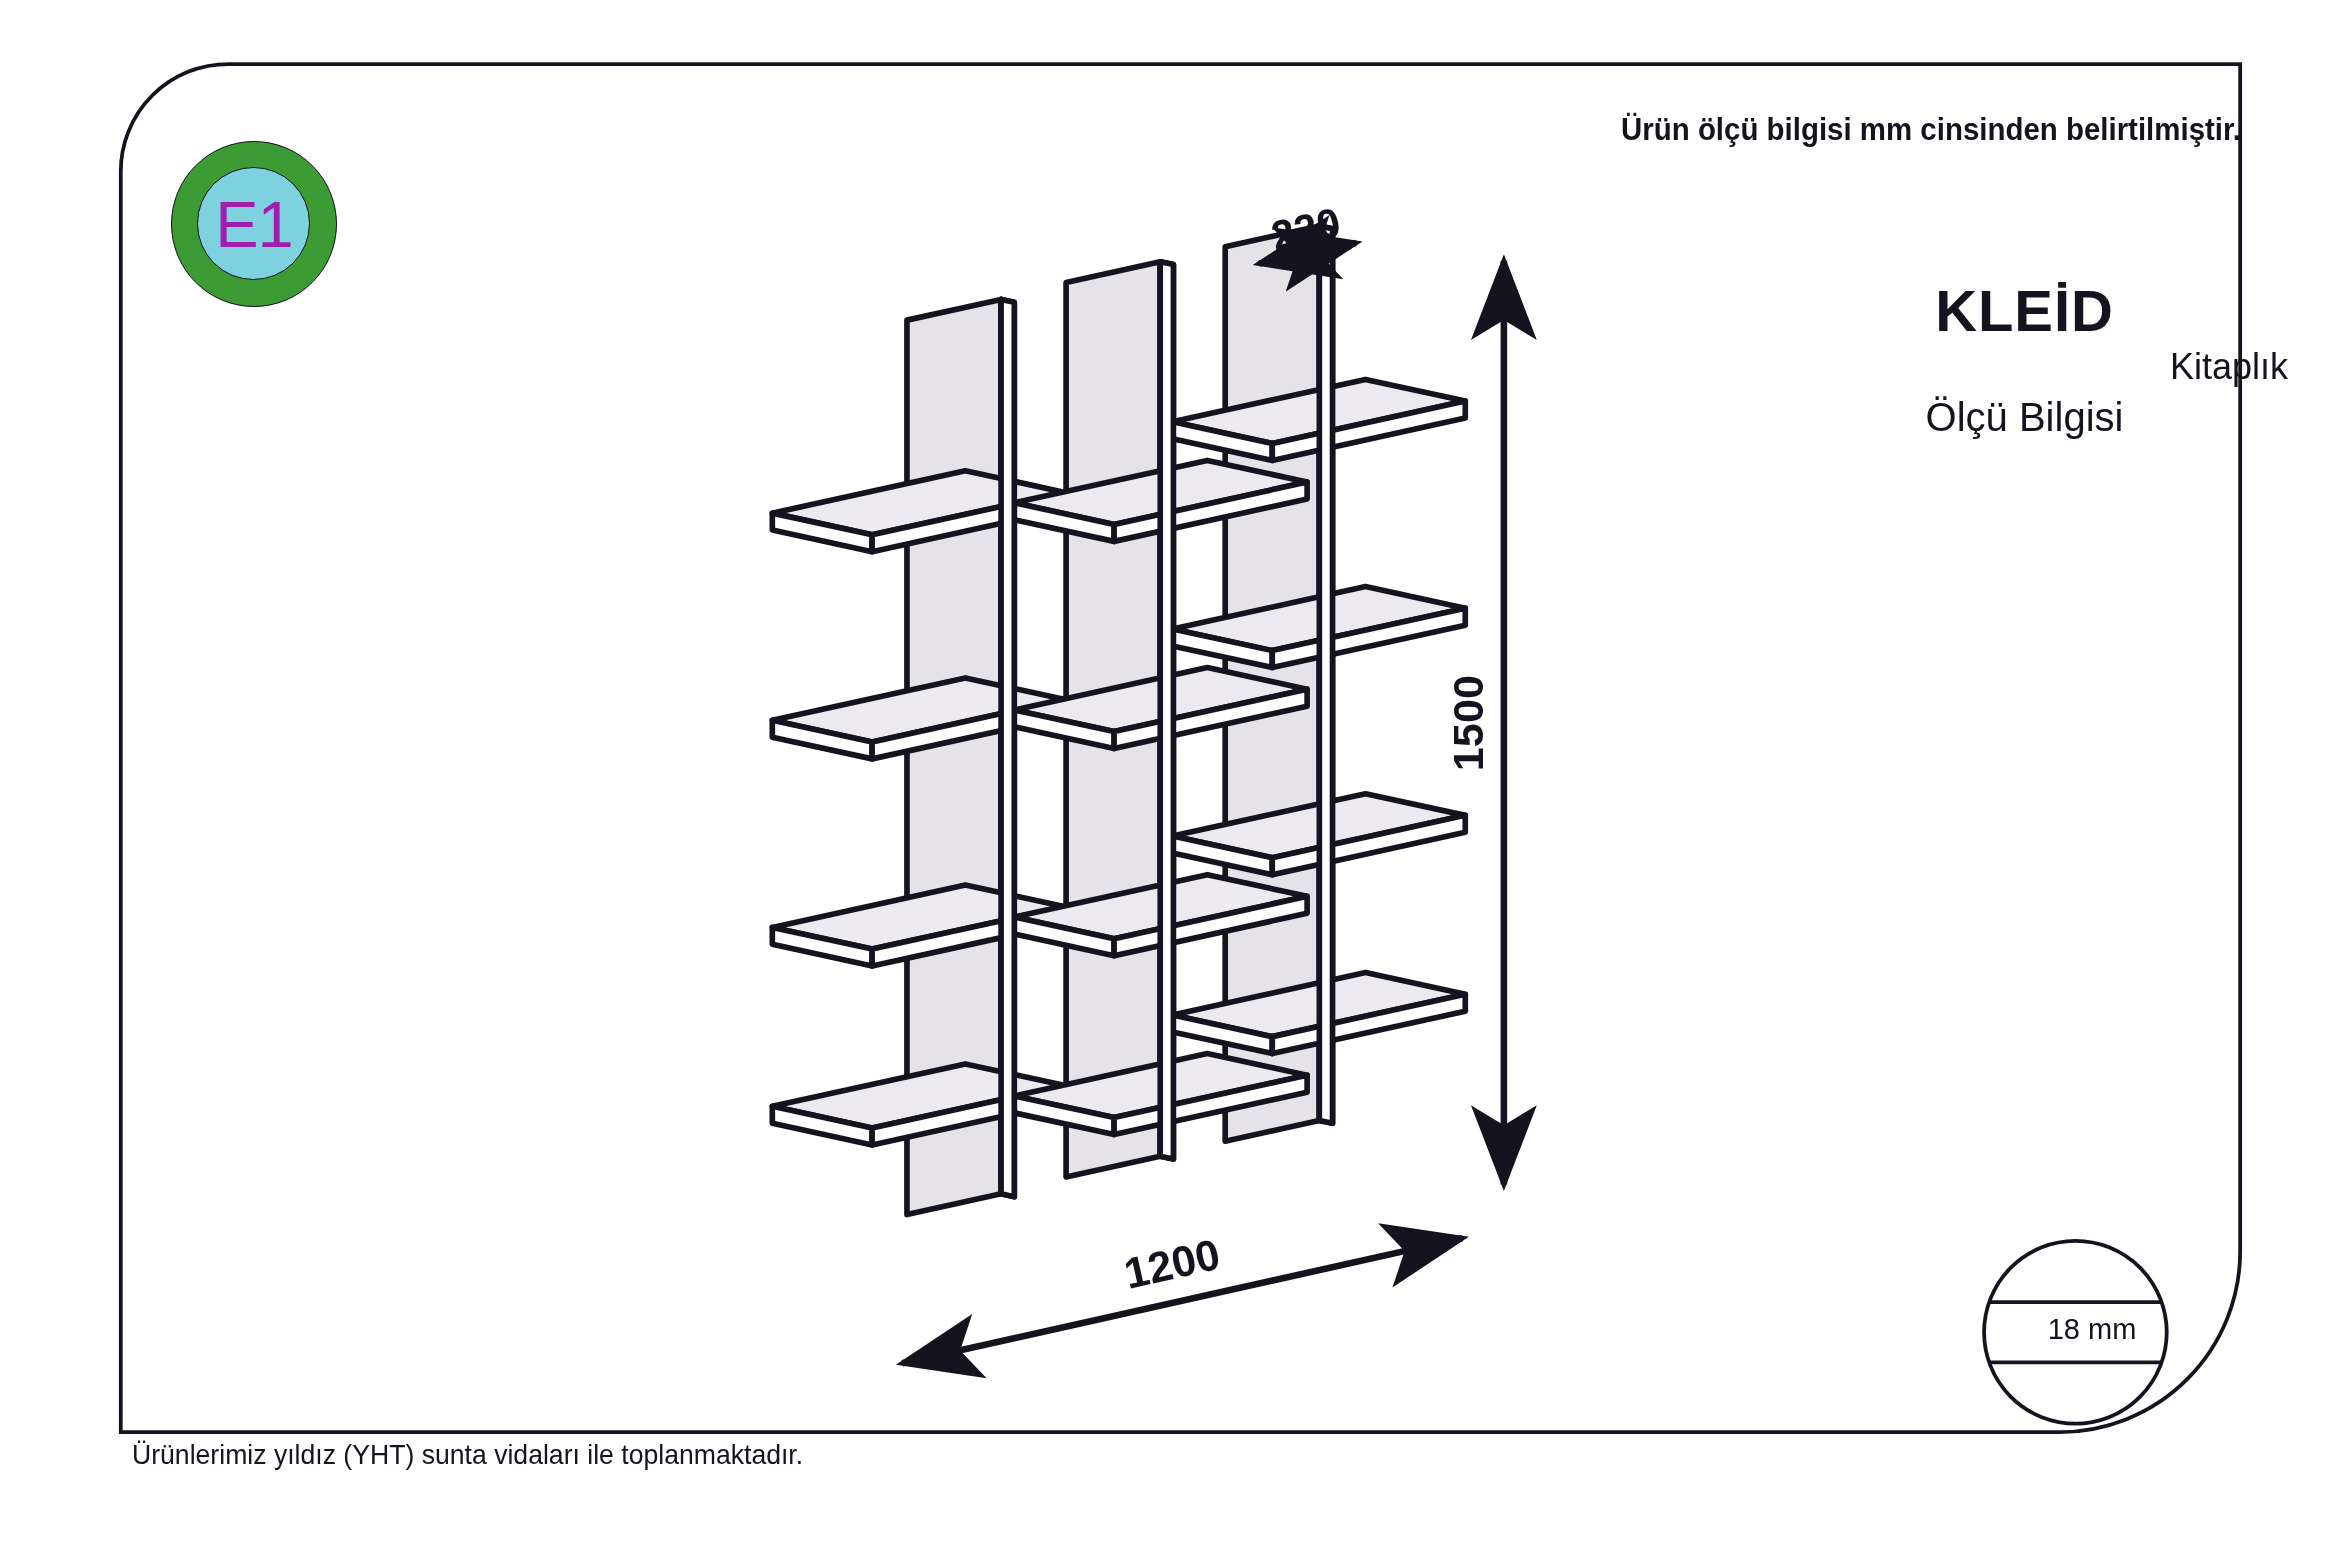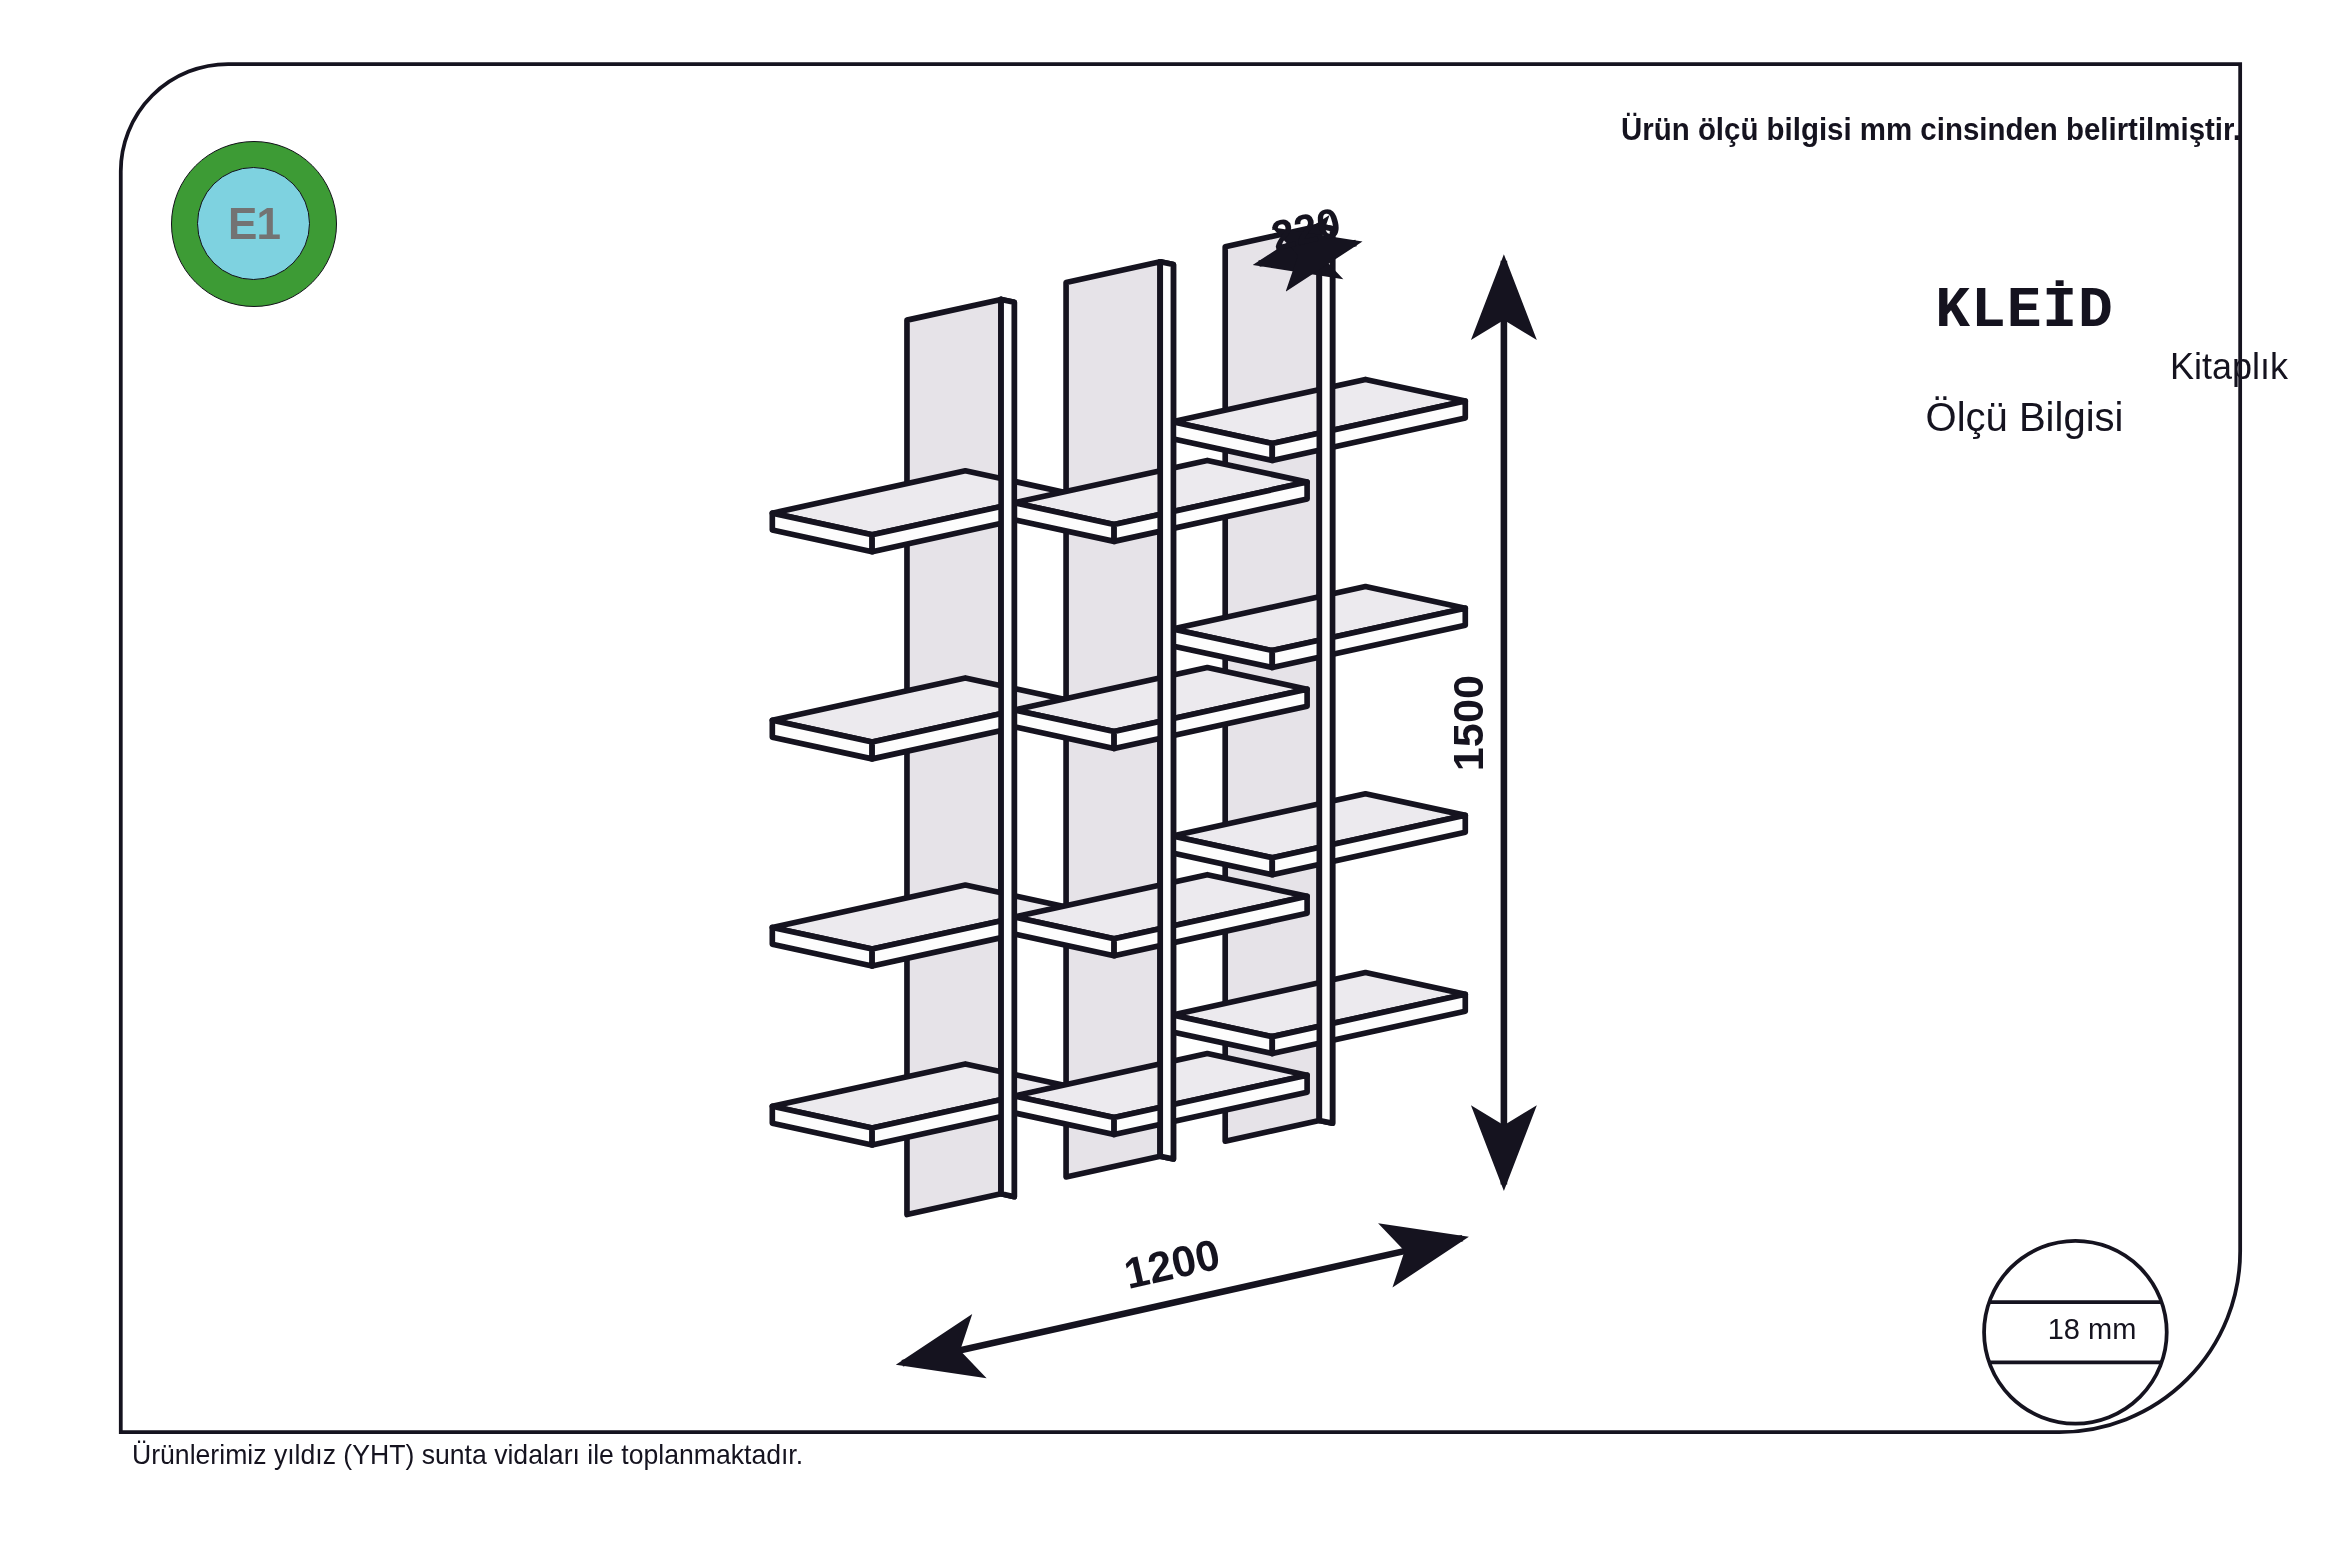--- a/index.html
+++ b/index.html
@@ -52,23 +52,23 @@
     background: #7ed2e0;
     border: 1.9px solid #111118;
     box-sizing: border-box;
   }
   #e1-badge .e1-text {
     position: absolute;
     inset: 0;
     display: flex;
     align-items: center;
     justify-content: center;
-    font-size: 44px;
-    font-weight: bold;
-    color: #737373;
+    font-size: 65px;
+    font-weight: normal;
+    color: #a21caf;
     letter-spacing: -0.9px;
   }
 
   
   #eco-logo {
     position: absolute;
     left: 175px;
     top: 345px;
     width: 168px;
     height: 160px;
@@ -109,21 +109,20 @@
     top: 282px;
     width: 527px;
     text-align: center;
     color: #15131f;
   }
   #title-block .brand {
     font-size: 58px;
     font-weight: bold;
     line-height: 1.0;
     letter-spacing: 0.9px;
-    font-family: Liberation Mono, monospace;
   }
   #title-block .subtitle-1 {
     font-size: 36px;
     line-height: 1.3;
     margin-top: 3.8px;
     text-align: right;
   }
   #title-block .subtitle-2 {
     font-size: 40px;
     line-height: 1.3;

